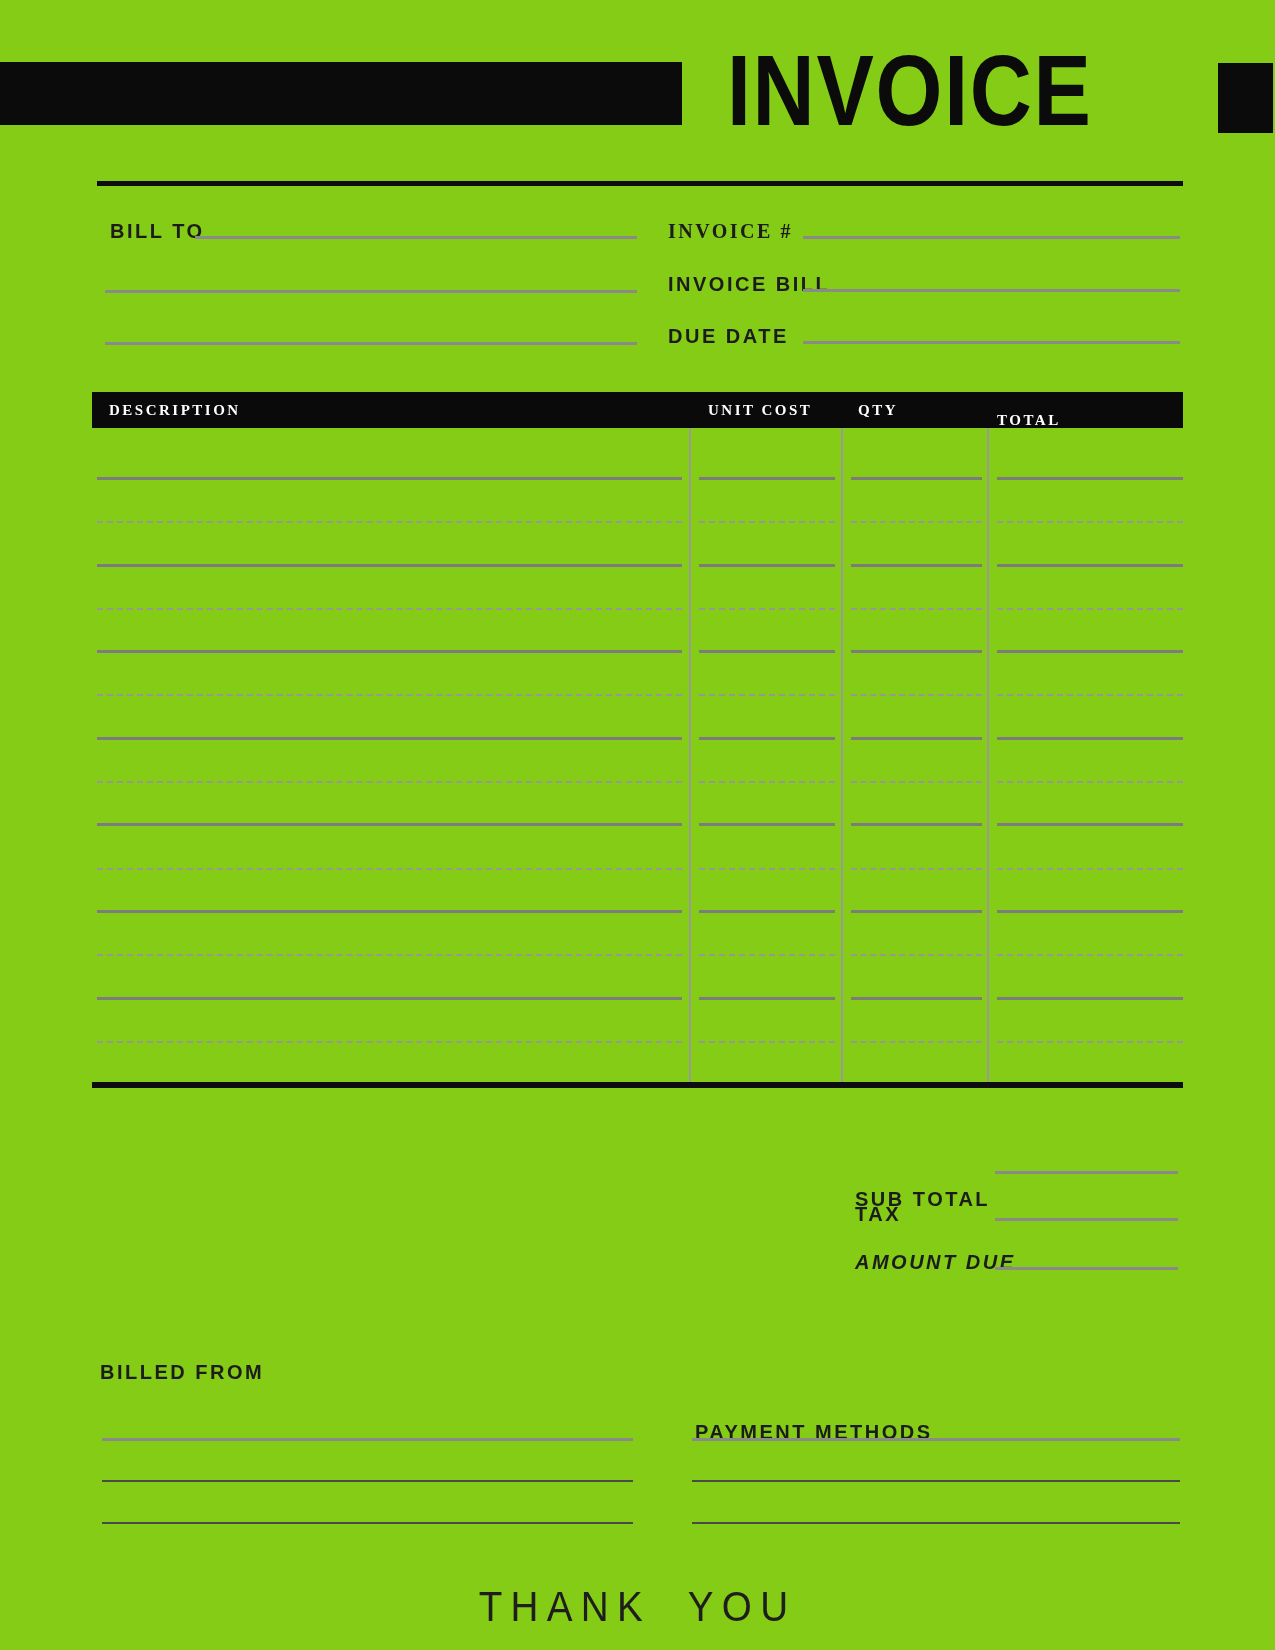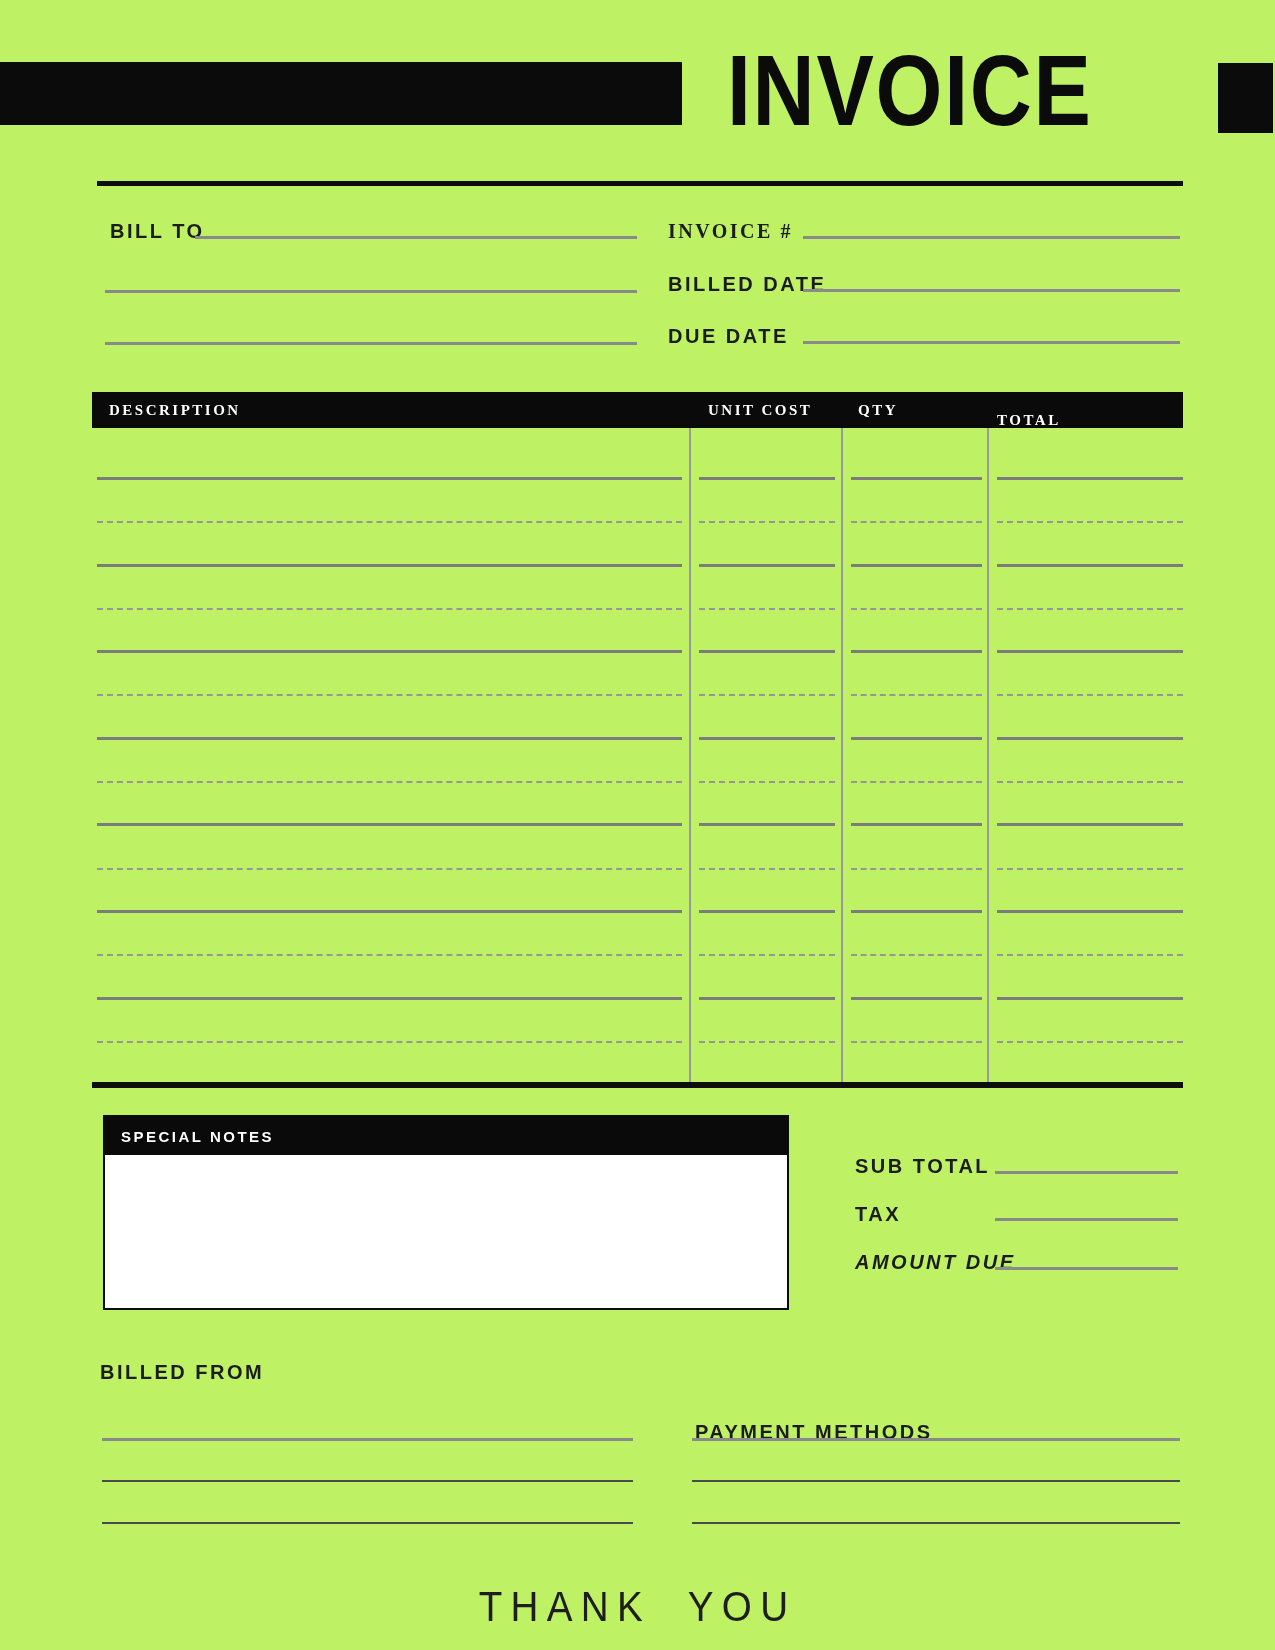--- a/index.html
+++ b/index.html
@@ -1,19 +1,19 @@
 <!DOCTYPE html>
 <html><head>
 <meta charset="utf-8">
 <style>
   html,body{margin:0;padding:0;background:#ffffff;}
   .page{
     position:relative;
     width:1275px;height:1650px;
-    background:#bef264;
+    background:#84cc16;
     font-family:"Liberation Sans", sans-serif;
     color:#1b1b1b;
     overflow:hidden;
   }
   .abs{position:absolute;}
   
   .header-bar{left:0;top:62px;width:682px;height:63px;background:#0b0b0b;}
   .invoice-title{
     left:727px;top:40px;width:520px;height:110px;
     font-size:100px;font-weight:700;line-height:1;
@@ -88,21 +88,21 @@
   <div class="abs header-square"></div>
   <div class="abs top-rule"></div>
 
   <div class="abs lbl" style="left:110px;top:223px;">BILL TO</div>
   <div class="abs gline" style="left:195px;top:236px;width:442px;"></div>
   <div class="abs gline" style="left:105px;top:290px;width:532px;"></div>
   <div class="abs gline" style="left:105px;top:342px;width:532px;"></div>
 
   <div class="abs lbl" style="left:668px;top:223px;font-family:Liberation Serif, serif;">INVOICE #</div>
   <div class="abs gline" style="left:803px;top:236px;width:377px;"></div>
-  <div class="abs lbl" style="left:668px;top:276px;">BILLED DATE</div>
+  <div class="abs lbl" style="left:668px;top:276px;">INVOICE BILL</div>
   <div class="abs gline" style="left:803px;top:289px;width:377px;"></div>
   <div class="abs lbl" style="left:668px;top:328px;">DUE DATE</div>
   <div class="abs gline" style="left:803px;top:341px;width:377px;"></div>
 
   <div class="abs items">
     <div class="items-head">
       <div class="hc c1">DESCRIPTION</div>
       <div class="hc c2">UNIT COST</div>
       <div class="hc c3">QTY</div>
       <div class="hc c4">TOTAL</div>
@@ -317,26 +317,22 @@
       <div class="cell c3">
             <span class="cellline"></span>
           </div>
       <div class="cell c4">
             <span class="cellline"></span>
           </div>
     </div>
   </div>
   </div>
 
-  <div class="abs notes">
-    <div class="notes-head">SPECIAL NOTES</div>
-    <div class="notes-area"></div>
-  </div>
-
-  <div class="abs lbl" style="left:855px;top:1158px;">SUB TOTAL</div>
+
+  <div class="abs lbl" style="left:855px;top:1191px;">SUB TOTAL</div>
   <div class="abs gline" style="left:995px;top:1171px;width:183px;"></div>
   <div class="abs lbl" style="left:855px;top:1206px;">TAX</div>
   <div class="abs gline" style="left:995px;top:1218px;width:183px;"></div>
   <div class="abs lbl" style="left:855px;top:1254px;font-style:italic;">AMOUNT DUE</div>
   <div class="abs gline" style="left:995px;top:1267px;width:183px;"></div>
 
   <div class="abs lbl" style="left:100px;top:1364px;">BILLED FROM</div>
   <div class="abs lbl" style="left:695px;top:1424px;">PAYMENT METHODS</div>
 
   <div class="abs gline" style="left:102px;top:1438px;width:531px;"></div>

